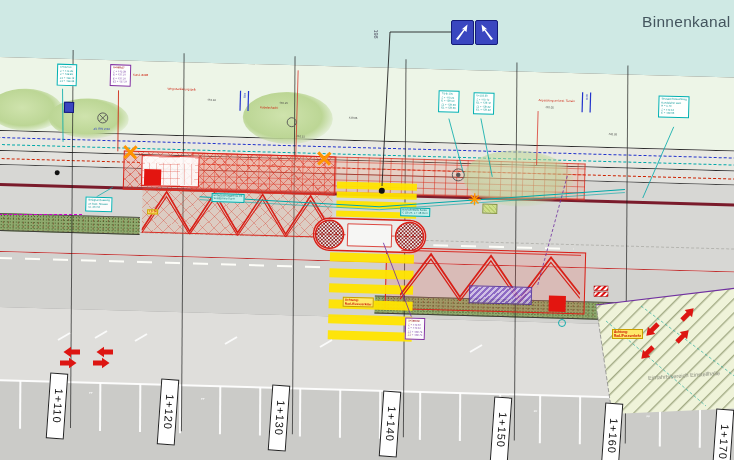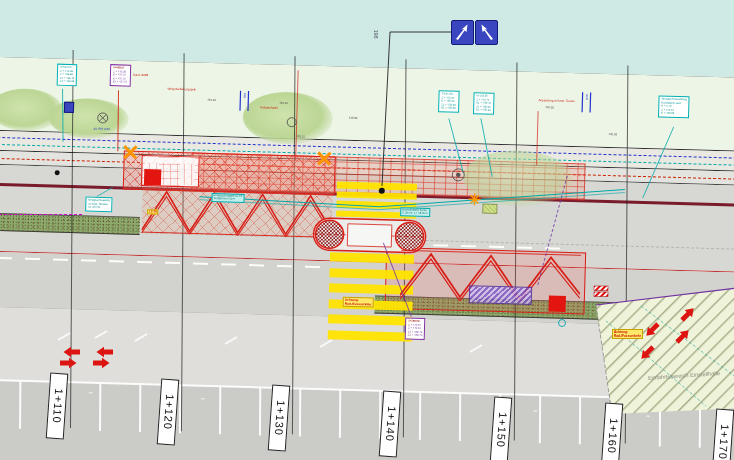--- a/index.html
+++ b/index.html
@@ -363,20 +363,21 @@
       </svg>
   </div>
   <div class="sign" style="left:475px;top:20px;">
     <svg width="21" height="23" viewBox="0 0 21 23">
         <g transform="scale(-1,1) translate(-21,0)">
           <path d="M4 18 L12 8 L9.5 8.5 L15.5 3.5 L14.5 11 L12.6 9.4 L6 19 Z" fill="#fff"></path>
         </g>
       </svg>
   </div>
 
+  <div class="abs" style="left:642px;top:13px;font-size:15.5px;color:#44555e;letter-spacing:.3px;z-index:30;">Binnenkanal</div>
   <div class="abs" style="left:371px;top:31px;font-size:5.5px;color:#556;transform:rotate(90deg);z-index:30;">198</div>
 
 <div class="stlabel" style="left: 24px; top: 397px;">1+110</div>
     <div class="stlabel" style="left: 135px; top: 403px;">1+120</div>
     <div class="stlabel" style="left: 246px; top: 409px;">1+130</div>
     <div class="stlabel" style="left: 357px; top: 415px;">1+140</div>
     <div class="stlabel" style="left: 468px; top: 421px;">1+150</div>
     <div class="stlabel" style="left: 579px; top: 427px;">1+160</div>
     <div class="stlabel" style="left: 690px; top: 433px;">1+170</div>
     <div class="hl hl-yellow" style="left: 612px; top: 329px; font-size: 3.2px; z-index: 45;">

